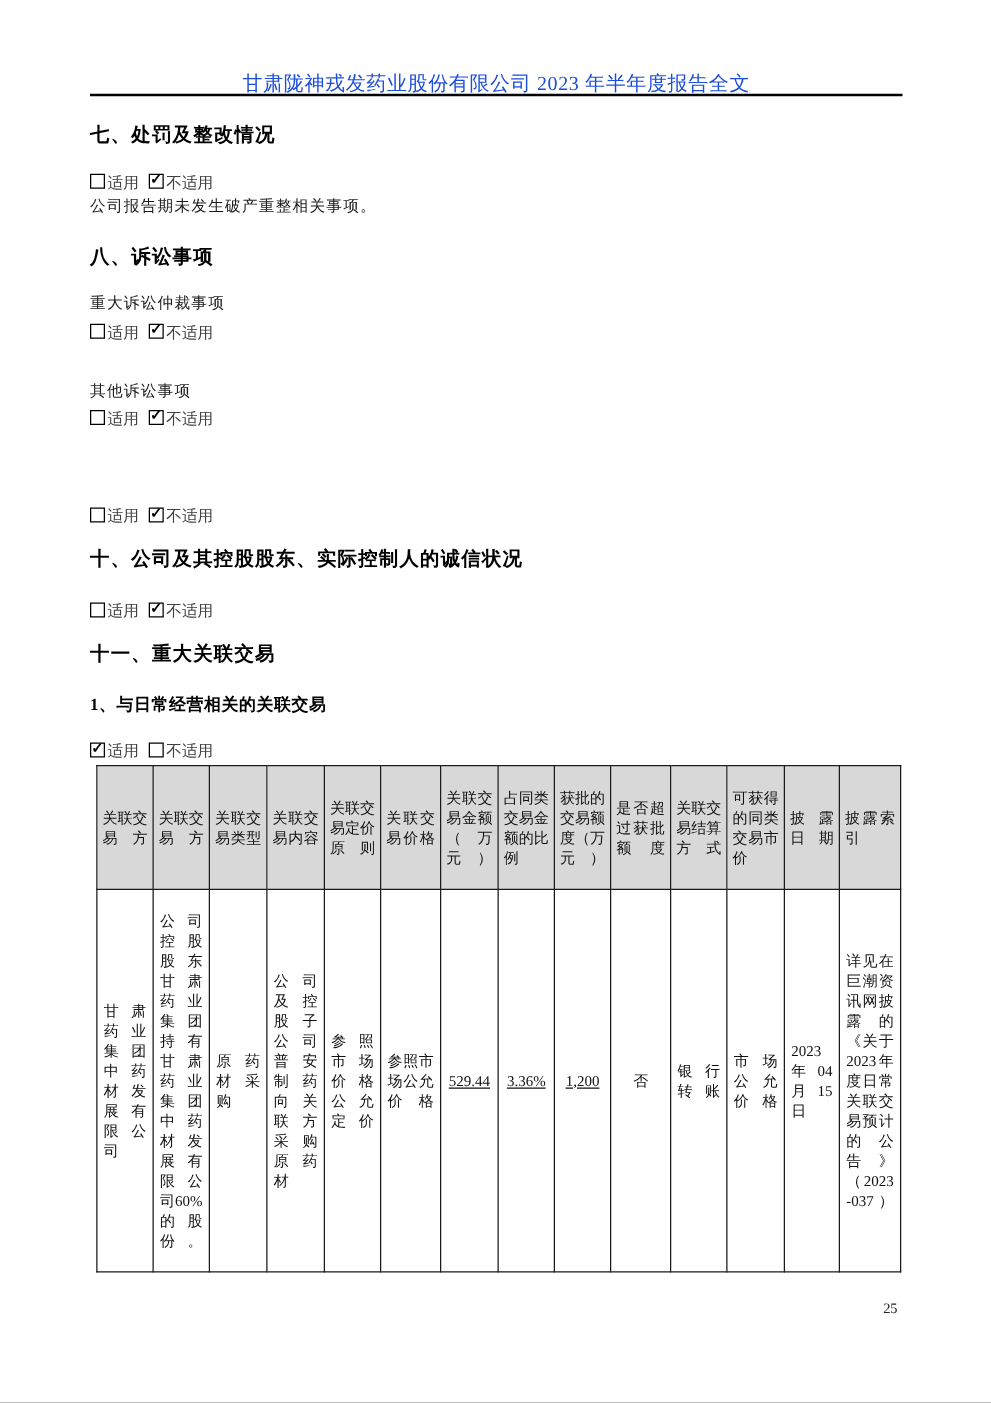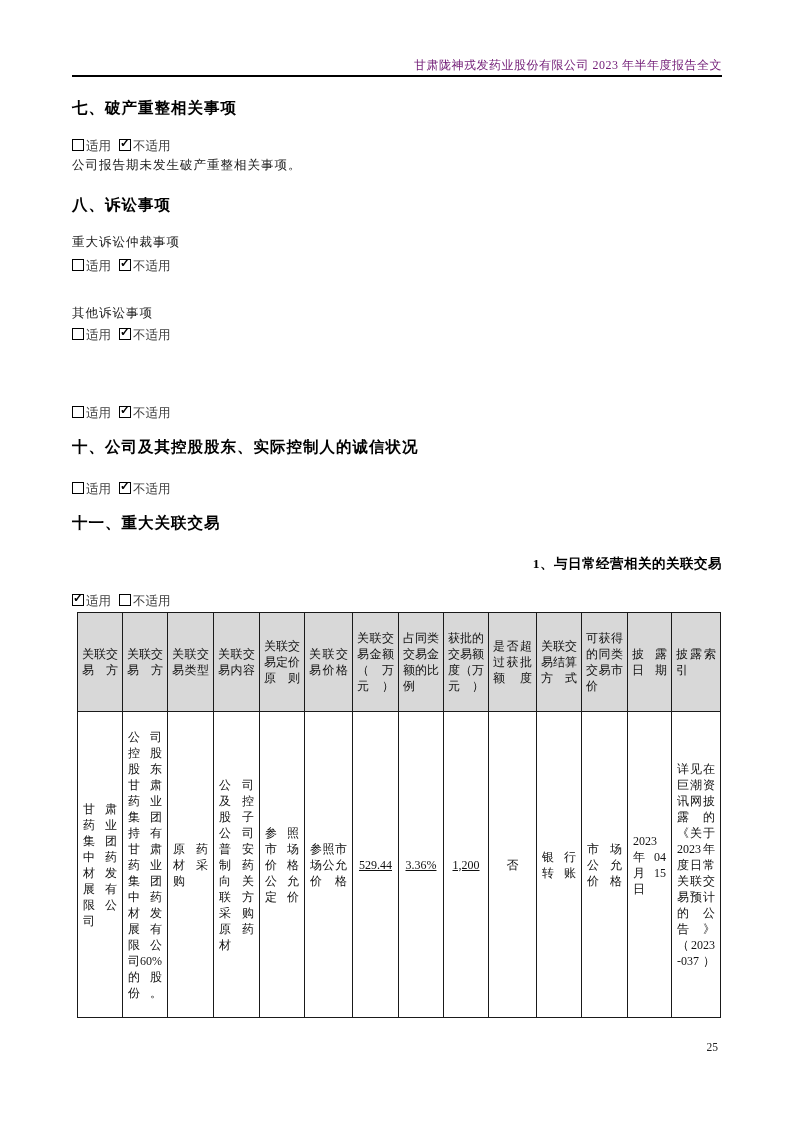--- a/index.html
+++ b/index.html
@@ -2,24 +2,24 @@
 <html><head>
 <meta charset="utf-8">
 <style>
   html,body { margin:0; padding:0; background:#888; }
   .page {
     position:relative; width:793px; height:1122px; background:#ffffff;
     font-family:"Liberation Serif","DejaVu Serif",serif; color:#111;
     overflow:hidden; margin:0 auto;
   }
   .el { position:absolute; left:72px; width:650px; }
-  .doc-header { top:57px; text-align:right; font-size:12px; letter-spacing:0.5px; color:#701a75; }
+  .doc-header { top:57px; text-align:center; font-size:16px; letter-spacing:0.5px; color:#1d4ed8; }
   .rule { top:75px; border-top:2px solid #000; height:0; }
   .sec-title { font-size:15.5px; font-weight:bold; color:#000; letter-spacing:1px; }
-  .sub-title { font-size:13.5px; font-weight:bold; color:#000; letter-spacing:0.5px;text-align:right; }
+  .sub-title { font-size:13.5px; font-weight:bold; color:#000; letter-spacing:0.5px; }
   .body-line { font-size:12.5px; color:#1a1a1a; letter-spacing:1px; }
   .cb-line { font-size:12.5px; color:#404040; }
   .cbox {
     display:inline-block; width:10px; height:10px; border:1px solid #000;
     position:relative; margin-right:2px; vertical-align:-1px; background:#fff;
   }
   .cbox.checked::after {
     content:"\2713"; position:absolute; left:0px; top:-4px;
     font-size:12px; font-weight:bold; color:#000;
   }
@@ -46,21 +46,21 @@
   td.ctr { text-align:center; text-align-last:center; }
 </style>
 </head>
 <body>
 
 <div class="page">
 
   <div class="el doc-header">甘肃陇神戎发药业股份有限公司 2023 年半年度报告全文</div>
   <div class="el rule"></div>
 
-  <div class="el sec-title" style="top:98px">七、破产重整相关事项</div>
+  <div class="el sec-title" style="top:98px">七、处罚及整改情况</div>
 
   <div class="el cb-line" style="top:138px">
     <span class="cbox"></span><span>适用</span><span class="cb-gap"></span><span class="cbox checked"></span><span>不适用</span>
   </div>
   <div class="el sec-title" style="top:195px">八、诉讼事项</div>
 
   <div class="el body-line" style="top:157px">公司报告期未发生破产重整相关事项。</div>
   <div class="el body-line" style="top:234px">重大诉讼仲裁事项</div>
   <div class="el cb-line" style="top:258px">
     <span class="cbox"></span><span>适用</span><span class="cb-gap"></span><span class="cbox checked"></span><span>不适用</span>

